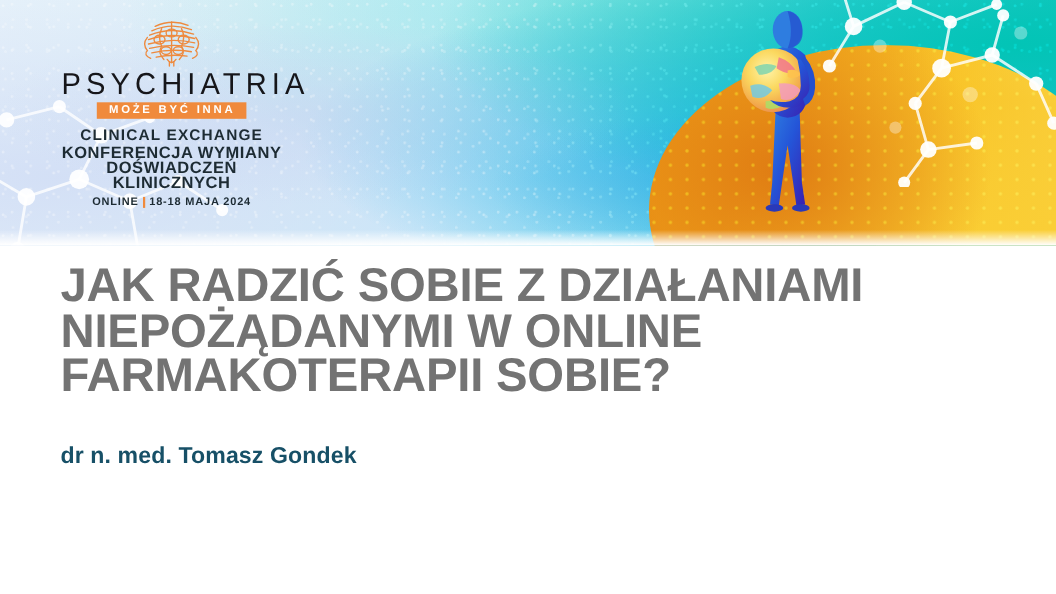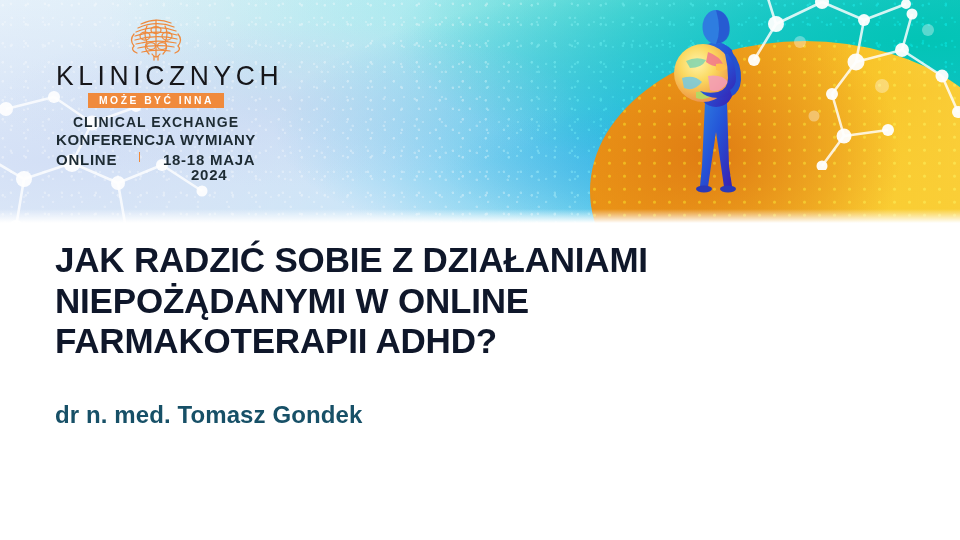--- a/index.html
+++ b/index.html
@@ -60,31 +60,31 @@
   
   .logo{position:absolute;left:56px;top:14px;width:200px;text-align:center;}
   .brain{display:block;margin:0 auto 1px;}
   .wordmark{font-size:26.5px;letter-spacing:4.6px;color:#16161a;line-height:1;
     font-weight:400;font-family:"Liberation Sans", sans-serif;white-space:nowrap;
     transform:scaleY(1.04);}
   .tagband{display:inline-block;background:#F08A3C;color:#ffffff;font-size:10.3px;
     letter-spacing:2.5px;font-weight:700;padding:2.5px 10px 2.5px 11px;margin-top:2px;line-height:1;}
   .sub1{margin-top:7px;font-size:14px;font-weight:700;letter-spacing:1.05px;color:#1d2b33;line-height:1;}
   .sub2{margin-top:3.5px;font-size:15px;font-weight:700;letter-spacing:.5px;color:#1d2b33;line-height:13.5px;}
-  .sub3{margin-top:6px;font-size:15px;font-weight:700;letter-spacing:.75px;color:#1d2b33;line-height:1;
-    display:flex;justify-content:center;align-items:flex-start;gap:22px;}
+  .sub3{margin-top:6px;font-size:10px;font-weight:700;letter-spacing:.75px;color:#1d2b33;line-height:1;
+    display:flex;justify-content:center;align-items:flex-start;gap:4px;}
   .pipe{display:inline-block;width:1.6px;height:10px;background:#F08A3C;}
 
   
   .title{position:absolute;left:55px;top:240px;width:850px;
-    color:#0f172a;font-weight:800;font-size:35px;line-height:40.5px;
+    color:#737373;font-weight:800;font-size:43px;line-height:40.5px;
     letter-spacing:-.2px;font-family:"Liberation Sans", sans-serif;}
   .title .ln{display:block;white-space:nowrap;}
   .speakers{position:absolute;left:55px;top:394px;width:760px;
-    color:#175067;font-weight:600;font-size:24px;line-height:42px;letter-spacing:.1px;}
+    color:#175067;font-weight:600;font-size:21px;line-height:42px;letter-spacing:.1px;}
   .speakers .sp{display:block;white-space:nowrap;}
 </style>
 </head>
 <body>
 
 <div class="slide">
 
   <div class="banner">
     <div class="wash"></div>
     <div class="paper"></div>
@@ -198,39 +198,40 @@
           <path d="M22 12 Q18 20 22 28 Q18 34 24 40 M40 12 Q44 20 40 28 Q44 34 38 40"></path>
           <path d="M31 6 L31 42 M27 40 Q31 46 35 40"></path>
           <path d="M29 42 L29 46 M33 42 L33 46"></path>
           <ellipse cx="20" cy="22" rx="5" ry="4"></ellipse>
             <ellipse cx="42" cy="22" rx="5" ry="4"></ellipse>
           <ellipse cx="26" cy="32" rx="4.5" ry="3.5"></ellipse>
             <ellipse cx="37" cy="32" rx="4.5" ry="3.5"></ellipse>
           <ellipse cx="31" cy="16" rx="5" ry="3.5"></ellipse>
         </g>
       </svg>
-      <div class="wordmark">KLINICZNYCH</div>
+      <div class="wordmark">PSYCHIATRIA</div>
       <div class="tagband">MOŻE BYĆ INNA</div>
       <div class="sub1">CLINICAL EXCHANGE</div>
       <div class="sub2">
         <div>KONFERENCJA WYMIANY</div>
+        <div>DOŚWIADCZEŃ KLINICZNYCH</div>
       </div>
       <div class="sub3">
         <span>ONLINE</span>
         <span class="pipe"></span>
         <span>18-18 MAJA 2024</span>
       </div>
     </div>
 
     <div class="banner-fade"></div>
   </div>
 
   <div class="title">
     <span class="ln">JAK RADZIĆ SOBIE Z DZIAŁANIAMI</span>
     <span class="ln">NIEPOŻĄDANYMI W ONLINE</span>
-    <span class="ln">FARMAKOTERAPII ADHD?</span>
+    <span class="ln">FARMAKOTERAPII SOBIE?</span>
   </div>
 
   <div class="speakers">
     <span class="sp">dr n. med. Tomasz Gondek</span>
   </div>
 
 </div>
 
 </body></html>

